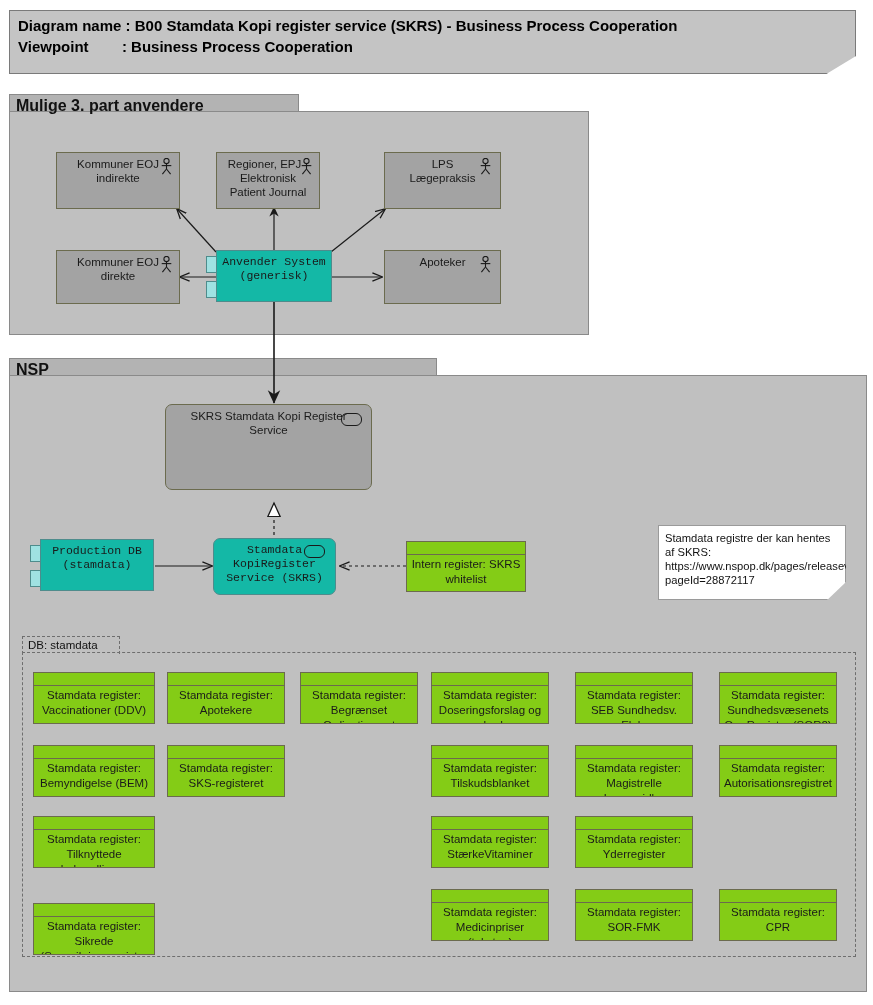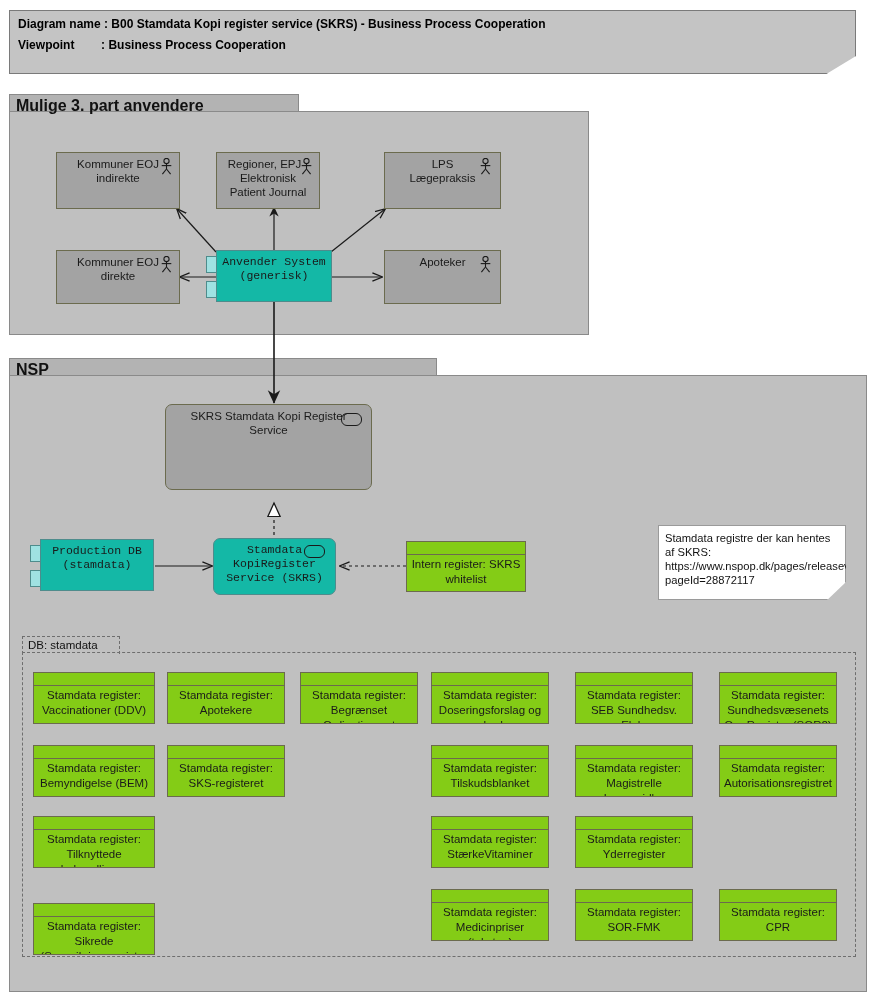--- a/index.html
+++ b/index.html
@@ -6,21 +6,21 @@
   body{width:873px;height:1005px;position:relative;
        font-family:"Liberation Sans",sans-serif;color:#1a1a1a;}
 
   #canvas{position:absolute;left:0;top:0;width:873px;height:1005px;overflow:hidden;}
 
   
   .hdr{position:absolute;left:9px;top:10px;width:845px;height:62px;
        background:#c4c4c4;border:1px solid #7a7a7a;
        -webkit-clip-path:polygon(0 0,100% 0,100% 72%,96.5% 100%,0 100%);
        clip-path:polygon(0 0,100% 0,100% 72%,96.5% 100%,0 100%);}
-  .hdr-line{position:absolute;font-weight:bold;font-size:12px;white-space:pre;color:#000;}
+  .hdr-line{position:absolute;font-weight:bold;font-size:15px;white-space:pre;color:#000;}
   .hdr-l1{left:18px;top:17px;}
   .hdr-l2{left:18px;top:38px;}
 
   
   .grp-tab{position:absolute;background:#b3b3b3;border:1px solid #8a8a8a;border-bottom:none;}
   .grp-body{position:absolute;background:#c0c0c0;border:1px solid #8a8a8a;}
   .grp-label{position:absolute;font-size:16px;color:#111;white-space:nowrap;font-weight:bold;}
 
   
   .dgrp-tab{position:absolute;border:1px dashed #6e6e6e;border-bottom:none;background:transparent;}

